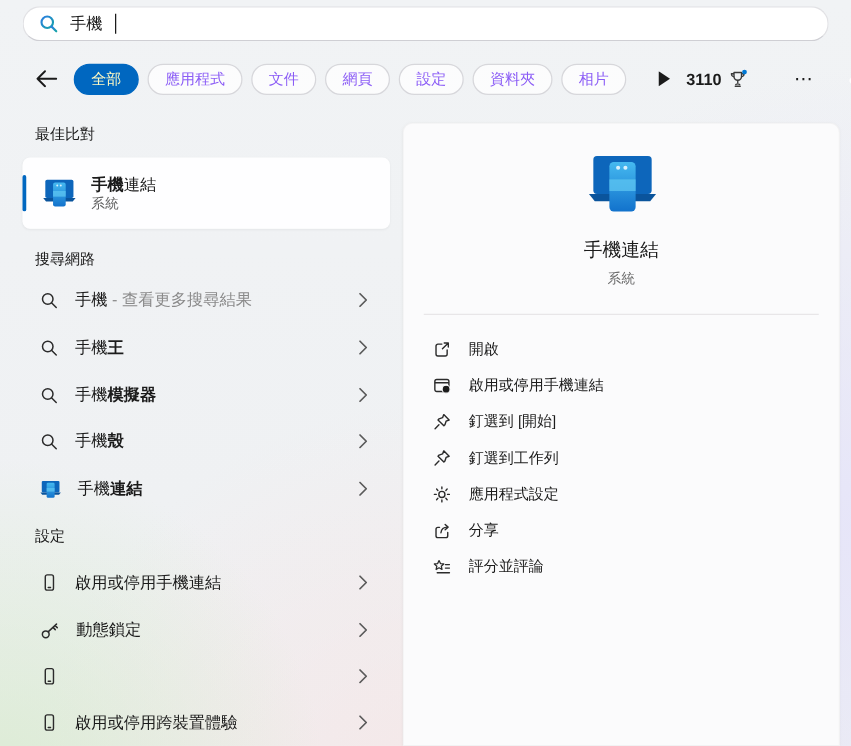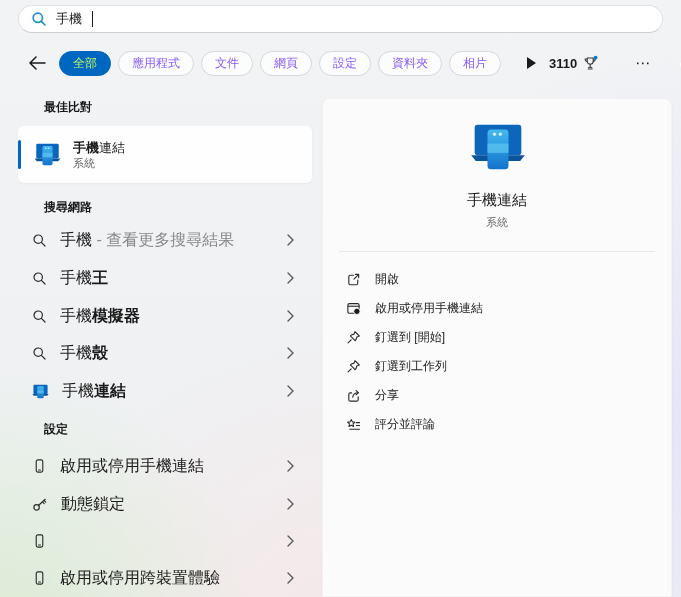--- a/index.html
+++ b/index.html
@@ -24,47 +24,47 @@
   .filter-row{
     position:absolute;left:0;top:47px;width:681px;height:32px;
     display:flex;align-items:center;padding:0 20px 0 28px;box-sizing:border-box;gap:7px;
   }
   .back-btn{border:none;background:transparent;padding:0 6px 0 0;cursor:pointer;display:flex;align-items:center;}
   .pill{
     height:25px;padding:0 13px;border-radius:13px;font-size:12px;color:#8b5cf6;
     background:rgba(255,255,255,.75);border:1px solid #d7d7db;display:flex;align-items:center;cursor:pointer;
     font-family:inherit;white-space:nowrap;
   }
-  .pill.selected{background:#0067c0;border-color:#0067c0;color:#bef264;}
+  .pill.selected{background:#0067c0;border-color:#0067c0;color:#fef9c3;}
   .play-btn{border:none;background:transparent;margin-left:12px;display:flex;align-items:center;cursor:pointer;}
   .rewards{margin-left:auto;display:flex;align-items:center;gap:5px;font-size:13px;font-weight:bold;}
   .ghost-btn{width:44px;height:26px;border-radius:5px;background:rgba(255,255,255,.55);margin-left:10px;}
   .more-btn{border:none;background:transparent;font-size:15px;letter-spacing:1px;color:#1b1b1b;margin-left:6px;cursor:pointer;font-family:inherit;}
   .copilot{width:26px;height:26px;border-radius:50%;margin-left:8px;position:relative;cursor:pointer;
     background:conic-gradient(from 200deg,#2e8fe8,#27b8d8,#7ed957,#f4d35e,#f28da4,#b279f2,#2e8fe8);}
   .copilot::after{content:"";position:absolute;left:7px;top:10px;width:12px;height:5px;border-radius:3px;
     background:rgba(255,255,255,.92);transform:rotate(-35deg);}
   
-  .section-label{position:absolute;left:44px;font-size:12px;font-weight:700;color:#191919;}
+  .section-label{position:absolute;left:28px;font-size:12px;font-weight:400;color:#191919;}
   
   .best-card{
     position:absolute;left:18px;top:126px;width:294px;height:57px;background:rgba(255,255,255,.92);
     border-radius:6px;box-shadow:0 1px 2px rgba(0,0,0,.05);display:flex;align-items:center;
     padding:0 12px 0 16px;box-sizing:border-box;gap:12px;cursor:pointer;
   }
   .best-card .accent{position:absolute;left:0;top:14px;width:3px;height:29px;border-radius:2px;background:#0067c0;}
   .best-title{font-size:13px;line-height:17px;}
   .best-sub{font-size:11px;color:#616161;line-height:14px;}
   .b{font-weight:700;}
   
   .row{
     position:absolute;left:22px;width:278px;height:38px;display:flex;align-items:center;
     gap:13px;padding:0 6px 0 10px;box-sizing:border-box;border-radius:4px;cursor:pointer;
   }
-  .row .t{font-size:16px;white-space:nowrap;}
+  .row .t{font-size:13px;white-space:nowrap;}
   .row .note{color:#8a8a8a;}
   .row .chev{margin-left:auto;display:flex;align-items:center;}
   
   .panel{
     position:absolute;left:322px;top:98px;width:350px;height:499px;background:#fbfbfc;
     border-radius:8px 8px 0 0;border:1px solid rgba(0,0,0,.035);box-sizing:border-box;
     box-shadow:0 1px 3px rgba(0,0,0,.04);
   }
   .panel .app-icon{position:absolute;left:147px;top:20px;}
   .panel-title{position:absolute;top:92px;left:0;width:100%;text-align:center;font-size:15px;font-weight:500;}
@@ -367,20 +367,38 @@
           <svg width="15" height="15" viewBox="0 0 16 16">
             <path d="M9.6 1.8 L14.2 6.4 L11.6 7.4 L10.6 10.4 L9.7 11.3 L4.7 6.3 L5.6 5.4 L8.6 4.4 Z" fill="none" stroke="#2b2b2b" stroke-width="1.2" stroke-linejoin="round"></path>
             <path d="M5.5 10.5 L2.2 13.8" stroke="#2b2b2b" stroke-width="1.2" stroke-linecap="round"></path>
           </svg>
         </span>
       <span>釘選到工作列</span>
     </div>
     <div class="action">
       <span class="aicon">
           <svg width="15" height="15" viewBox="0 0 16 16">
+            <circle cx="8" cy="8" r="2.6" fill="none" stroke="#2b2b2b" stroke-width="1.2"></circle>
+            <g stroke="#2b2b2b" stroke-width="1.2" stroke-linecap="round">
+              <path d="M8 1.6 V3.2"></path>
+              <path d="M8 12.8 V14.4"></path>
+              <path d="M1.6 8 H3.2"></path>
+              <path d="M12.8 8 H14.4"></path>
+              <path d="M3.5 3.5 L4.6 4.6"></path>
+              <path d="M11.4 11.4 L12.5 12.5"></path>
+              <path d="M12.5 3.5 L11.4 4.6"></path>
+              <path d="M4.6 11.4 L3.5 12.5"></path>
+            </g>
+          </svg>
+        </span>
+      <span>應用程式設定</span>
+    </div>
+    <div class="action">
+      <span class="aicon">
+          <svg width="15" height="15" viewBox="0 0 16 16">
             <path d="M13 9.5 v2.9 a1.6 1.6 0 0 1 -1.6 1.6 H4.6 A1.6 1.6 0 0 1 3 12.4 V6.8 A1.6 1.6 0 0 1 4.6 5.2 H6" fill="none" stroke="#2b2b2b" stroke-width="1.2" stroke-linecap="round"></path>
             <path d="M7.2 9.8 C7.6 6.4 9.8 5 12.8 5" fill="none" stroke="#2b2b2b" stroke-width="1.2" stroke-linecap="round"></path>
             <path d="M10.8 2.8 L13.3 5 L10.8 7.2" fill="none" stroke="#2b2b2b" stroke-width="1.2" stroke-linecap="round" stroke-linejoin="round"></path>
           </svg>
         </span>
       <span>分享</span>
     </div>
     <div class="action">
       <span class="aicon">
           <svg width="15" height="15" viewBox="0 0 16 16">

